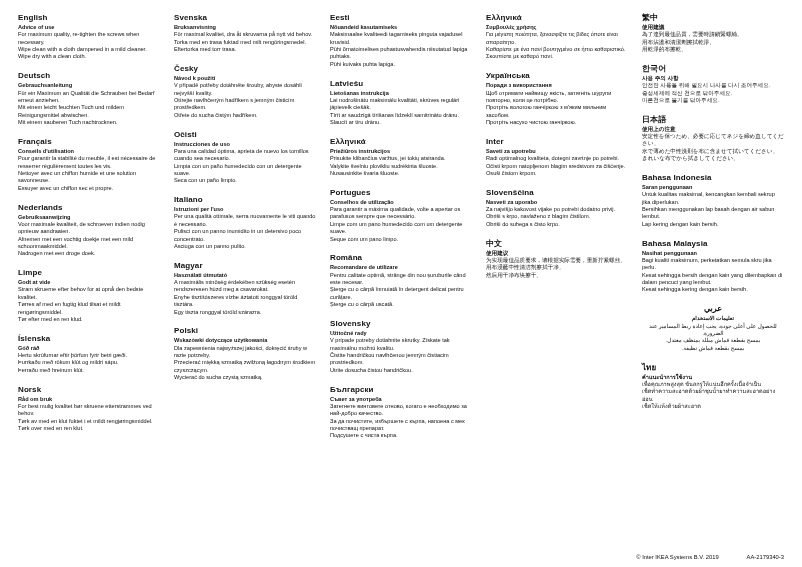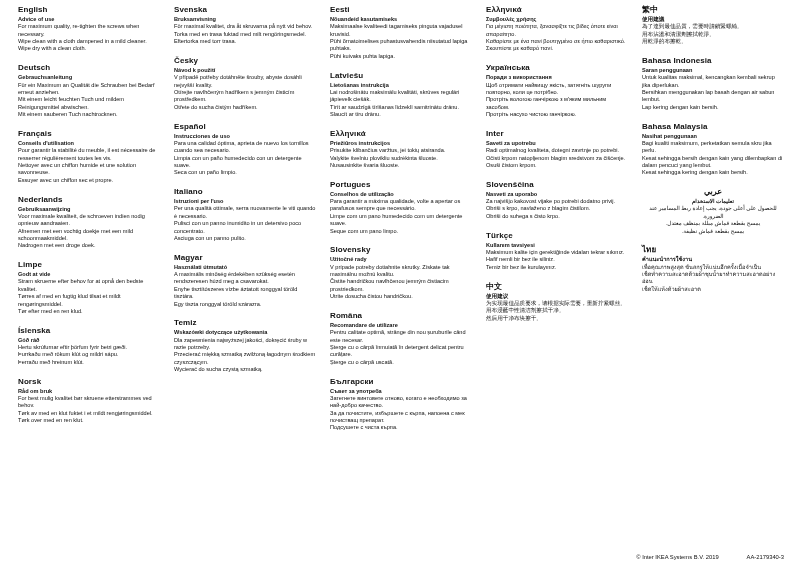--- a/index.html
+++ b/index.html
@@ -9,21 +9,21 @@
     width: 802px; height: 567px;
     background: #ffffff;
     position: relative;
     overflow: hidden;
     margin: 0 auto;
   }
   .columns {
     display: grid;
     grid-template-columns: repeat(5, 1fr);
     column-gap: 14px;
-    padding: 5px 18px 0 18px;
+    padding: 13px 18px 0 18px;
   }
   .col { min-width: 0; }
   .lang-section { margin-bottom: 10.5px; }
   .lang-name {
     font-size: 8px;
     font-weight: bold;
     line-height: 1.25;
     margin-bottom: 1px;
     letter-spacing: 0.1px;
   }
@@ -114,42 +114,42 @@
 Eftertorka med torr trasa.</p>
         </section>
         <section class="lang-section">
           <h3 class="lang-name">Česky</h3>
           <h4 class="lang-title">Návod k použití</h4>
           <p class="lang-body">V případě potřeby dotáhněte šrouby, abyste dosáhli nejvyšší kvality.
 Otírejte navlhčeným hadříkem s jemným čisticím prostředkem.
 Otřete do sucha čistým hadříkem.</p>
         </section>
         <section class="lang-section">
-          <h3 class="lang-name">Español</h3>
+          <h3 class="lang-name">Očisti</h3>
           <h4 class="lang-title">Instrucciones de uso</h4>
           <p class="lang-body">Para una calidad óptima, aprieta de nuevo los tornillos cuando sea necesario.
 Limpia con un paño humedecido con un detergente suave.
 Seca con un paño limpio.</p>
         </section>
         <section class="lang-section">
           <h3 class="lang-name">Italiano</h3>
           <h4 class="lang-title">Istruzioni per l'uso</h4>
           <p class="lang-body">Per una qualità ottimale, serra nuovamente le viti quando è necessario.
 Pulisci con un panno inumidito in un detersivo poco concentrato.
 Asciuga con un panno pulito.</p>
         </section>
         <section class="lang-section">
           <h3 class="lang-name">Magyar</h3>
           <h4 class="lang-title">Használati útmutató</h4>
           <p class="lang-body">A maximális minőség érdekében szükség esetén rendszeresen húzd meg a csavarokat.
 Enyhe tisztítószeres vízbe áztatott ronggyal töröld tisztára.
 Egy tiszta ronggyal töröld szárazra.</p>
         </section>
         <section class="lang-section">
-          <h3 class="lang-name">Temiz</h3>
+          <h3 class="lang-name">Polski</h3>
           <h4 class="lang-title">Wskazówki dotyczące użytkowania</h4>
           <p class="lang-body">Dla zapewnienia najwyższej jakości, dokręcić śruby w razie potrzeby.
 Przecierać miękką szmatką zwilżoną łagodnym środkiem czyszczącym.
 Wycierać do sucha czystą szmatką.</p>
         </section>
       </div>
       <div class="col">
         <section class="lang-section">
           <h3 class="lang-name">Eesti</h3>
           <h4 class="lang-title">Nõuandeid kasutamiseks</h4>
@@ -172,34 +172,34 @@
 Nusausinkite švaria šluoste.</p>
         </section>
         <section class="lang-section">
           <h3 class="lang-name">Portugues</h3>
           <h4 class="lang-title">Conselhos de utilização</h4>
           <p class="lang-body">Para garantir a máxima qualidade, volte a apertar os parafusos sempre que necessário.
 Limpe com um pano humedecido com um detergente suave.
 Seque com um pano limpo.</p>
         </section>
         <section class="lang-section">
+          <h3 class="lang-name">Româna</h3>
+          <h4 class="lang-title">Recomandare de utilizare</h4>
+          <p class="lang-body">Pentru calitate optimă, strânge din nou șuruburile când este necesar.
+Șterge cu o cârpă înmuiată în detergent delicat pentru curățare.
+Șterge cu o cârpă uscată.</p>
+        </section>
+        <section class="lang-section">
           <h3 class="lang-name">Slovensky</h3>
           <h4 class="lang-title">Užitočné rady</h4>
           <p class="lang-body">V prípade potreby dotiahnite skrutky. Získate tak maximálnu možnú kvalitu.
 Čistite handričkou navlhčenou jemným čistiacim prostriedkom.
 Utrite dosucha čistou handričkou.</p>
         </section>
         <section class="lang-section">
-          <h3 class="lang-name">Româna</h3>
-          <h4 class="lang-title">Recomandare de utilizare</h4>
-          <p class="lang-body">Pentru calitate optimă, strânge din nou șuruburile când este necesar.
-Șterge cu o cârpă înmuiată în detergent delicat pentru curățare.
-Șterge cu o cârpă uscată.</p>
-        </section>
-        <section class="lang-section">
           <h3 class="lang-name">Български</h3>
           <h4 class="lang-title">Съвет за употреба</h4>
           <p class="lang-body">Затегнете винтовете отново, когато е необходимо за най-добро качество.
 За да почистите, избършете с кърпа, напоена с мек почистващ препарат.
 Подсушете с чиста кърпа.</p>
         </section>
       </div>
       <div class="col">
         <section class="lang-section">
           <h3 class="lang-name">Ελληνικά</h3>
@@ -223,41 +223,48 @@
 Osuši čistom krpom.</p>
         </section>
         <section class="lang-section">
           <h3 class="lang-name">Slovenščina</h3>
           <h4 class="lang-title">Nasveti za uporabo</h4>
           <p class="lang-body">Za najvišjo kakovost vijake po potrebi dodatno privij.
 Obriši s krpo, navlaženo z blagim čistilom.
 Obriši do suhega s čisto krpo.</p>
         </section>
         <section class="lang-section">
-          <h3 class="lang-name">Türkçe</h3>
-          <h4 class="lang-title">Kullanım tavsiyesi</h4>
-          <p class="lang-body">Maksimum kalite için gerektiğinde vidaları tekrar sıkınız.
-Hafif nemli bir bez ile siliniz.
-Temiz bir bez ile kurulayınız.</p>
-        </section>
-        <section class="lang-section">
           <h3 class="lang-name">中文</h3>
           <h4 class="lang-title">使用建议</h4>
           <p class="lang-body">为实现最佳品质要求，请根据实际需要，重新拧紧螺丝。
 用布浸蘸中性清洁剂擦拭干净。
 然后用干净布块擦干。</p>
         </section>
       </div>
       <div class="col">
         <section class="lang-section">
           <h3 class="lang-name">繁中</h3>
           <h4 class="lang-title">使用建議</h4>
           <p class="lang-body">為了達到最佳品質，需要時請鎖緊螺絲。
 用布沾溫和清潔劑擦拭乾淨。
 用乾淨的布擦乾。</p>
+        </section>
+        <section class="lang-section">
+          <h3 class="lang-name">한국어</h3>
+          <h4 class="lang-title">사용 주의 사항</h4>
+          <p class="lang-body">안전한 사용을 위해 필요시 나사를 다시 조여주세요.
+중성세제에 적신 천으로 닦아주세요.
+마른천으로 물기를 닦아주세요.</p>
+        </section>
+        <section class="lang-section">
+          <h3 class="lang-name">日本語</h3>
+          <h4 class="lang-title">使用上の注意</h4>
+          <p class="lang-body">安定性を保つため、必要に応じてネジを締め直してください。
+水で薄めた中性洗剤を布に含ませて拭いてください。
+きれいな布でから拭きしてください。</p>
         </section>
         <section class="lang-section">
           <h3 class="lang-name">Bahasa Indonesia</h3>
           <h4 class="lang-title">Saran penggunaan</h4>
           <p class="lang-body">Untuk kualitas maksimal, kencangkan kembali sekrup jika diperlukan.
 Bersihkan menggunakan lap basah dengan air sabun lembut.
 Lap kering dengan kain bersih.</p>
         </section>
         <section class="lang-section">
           <h3 class="lang-name">Bahasa Malaysia</h3>

